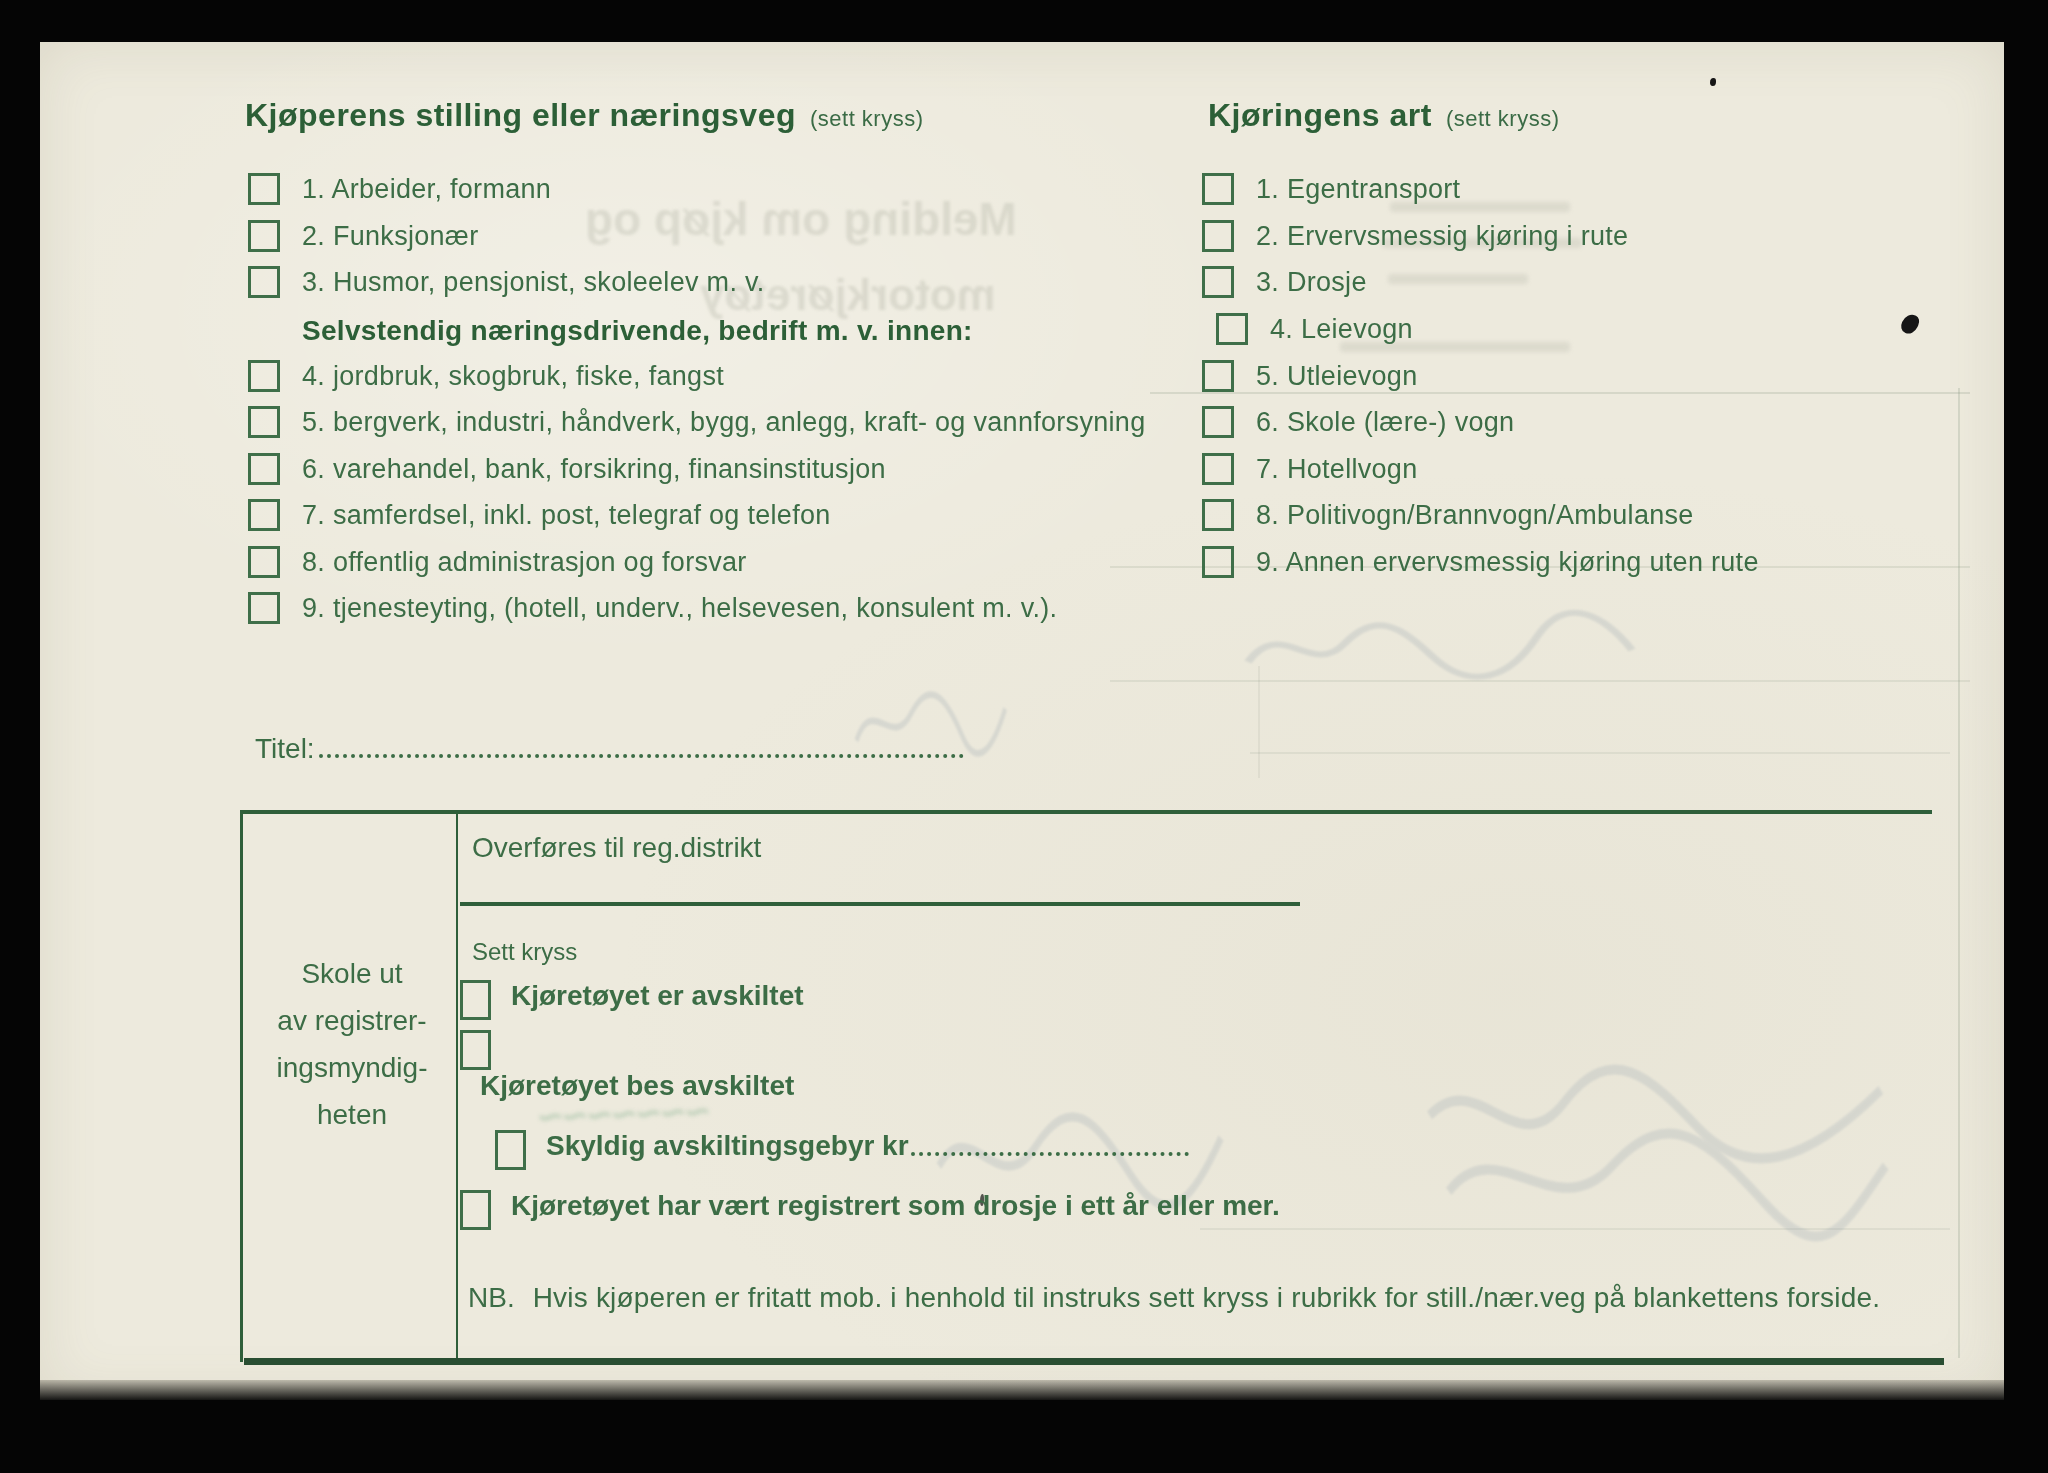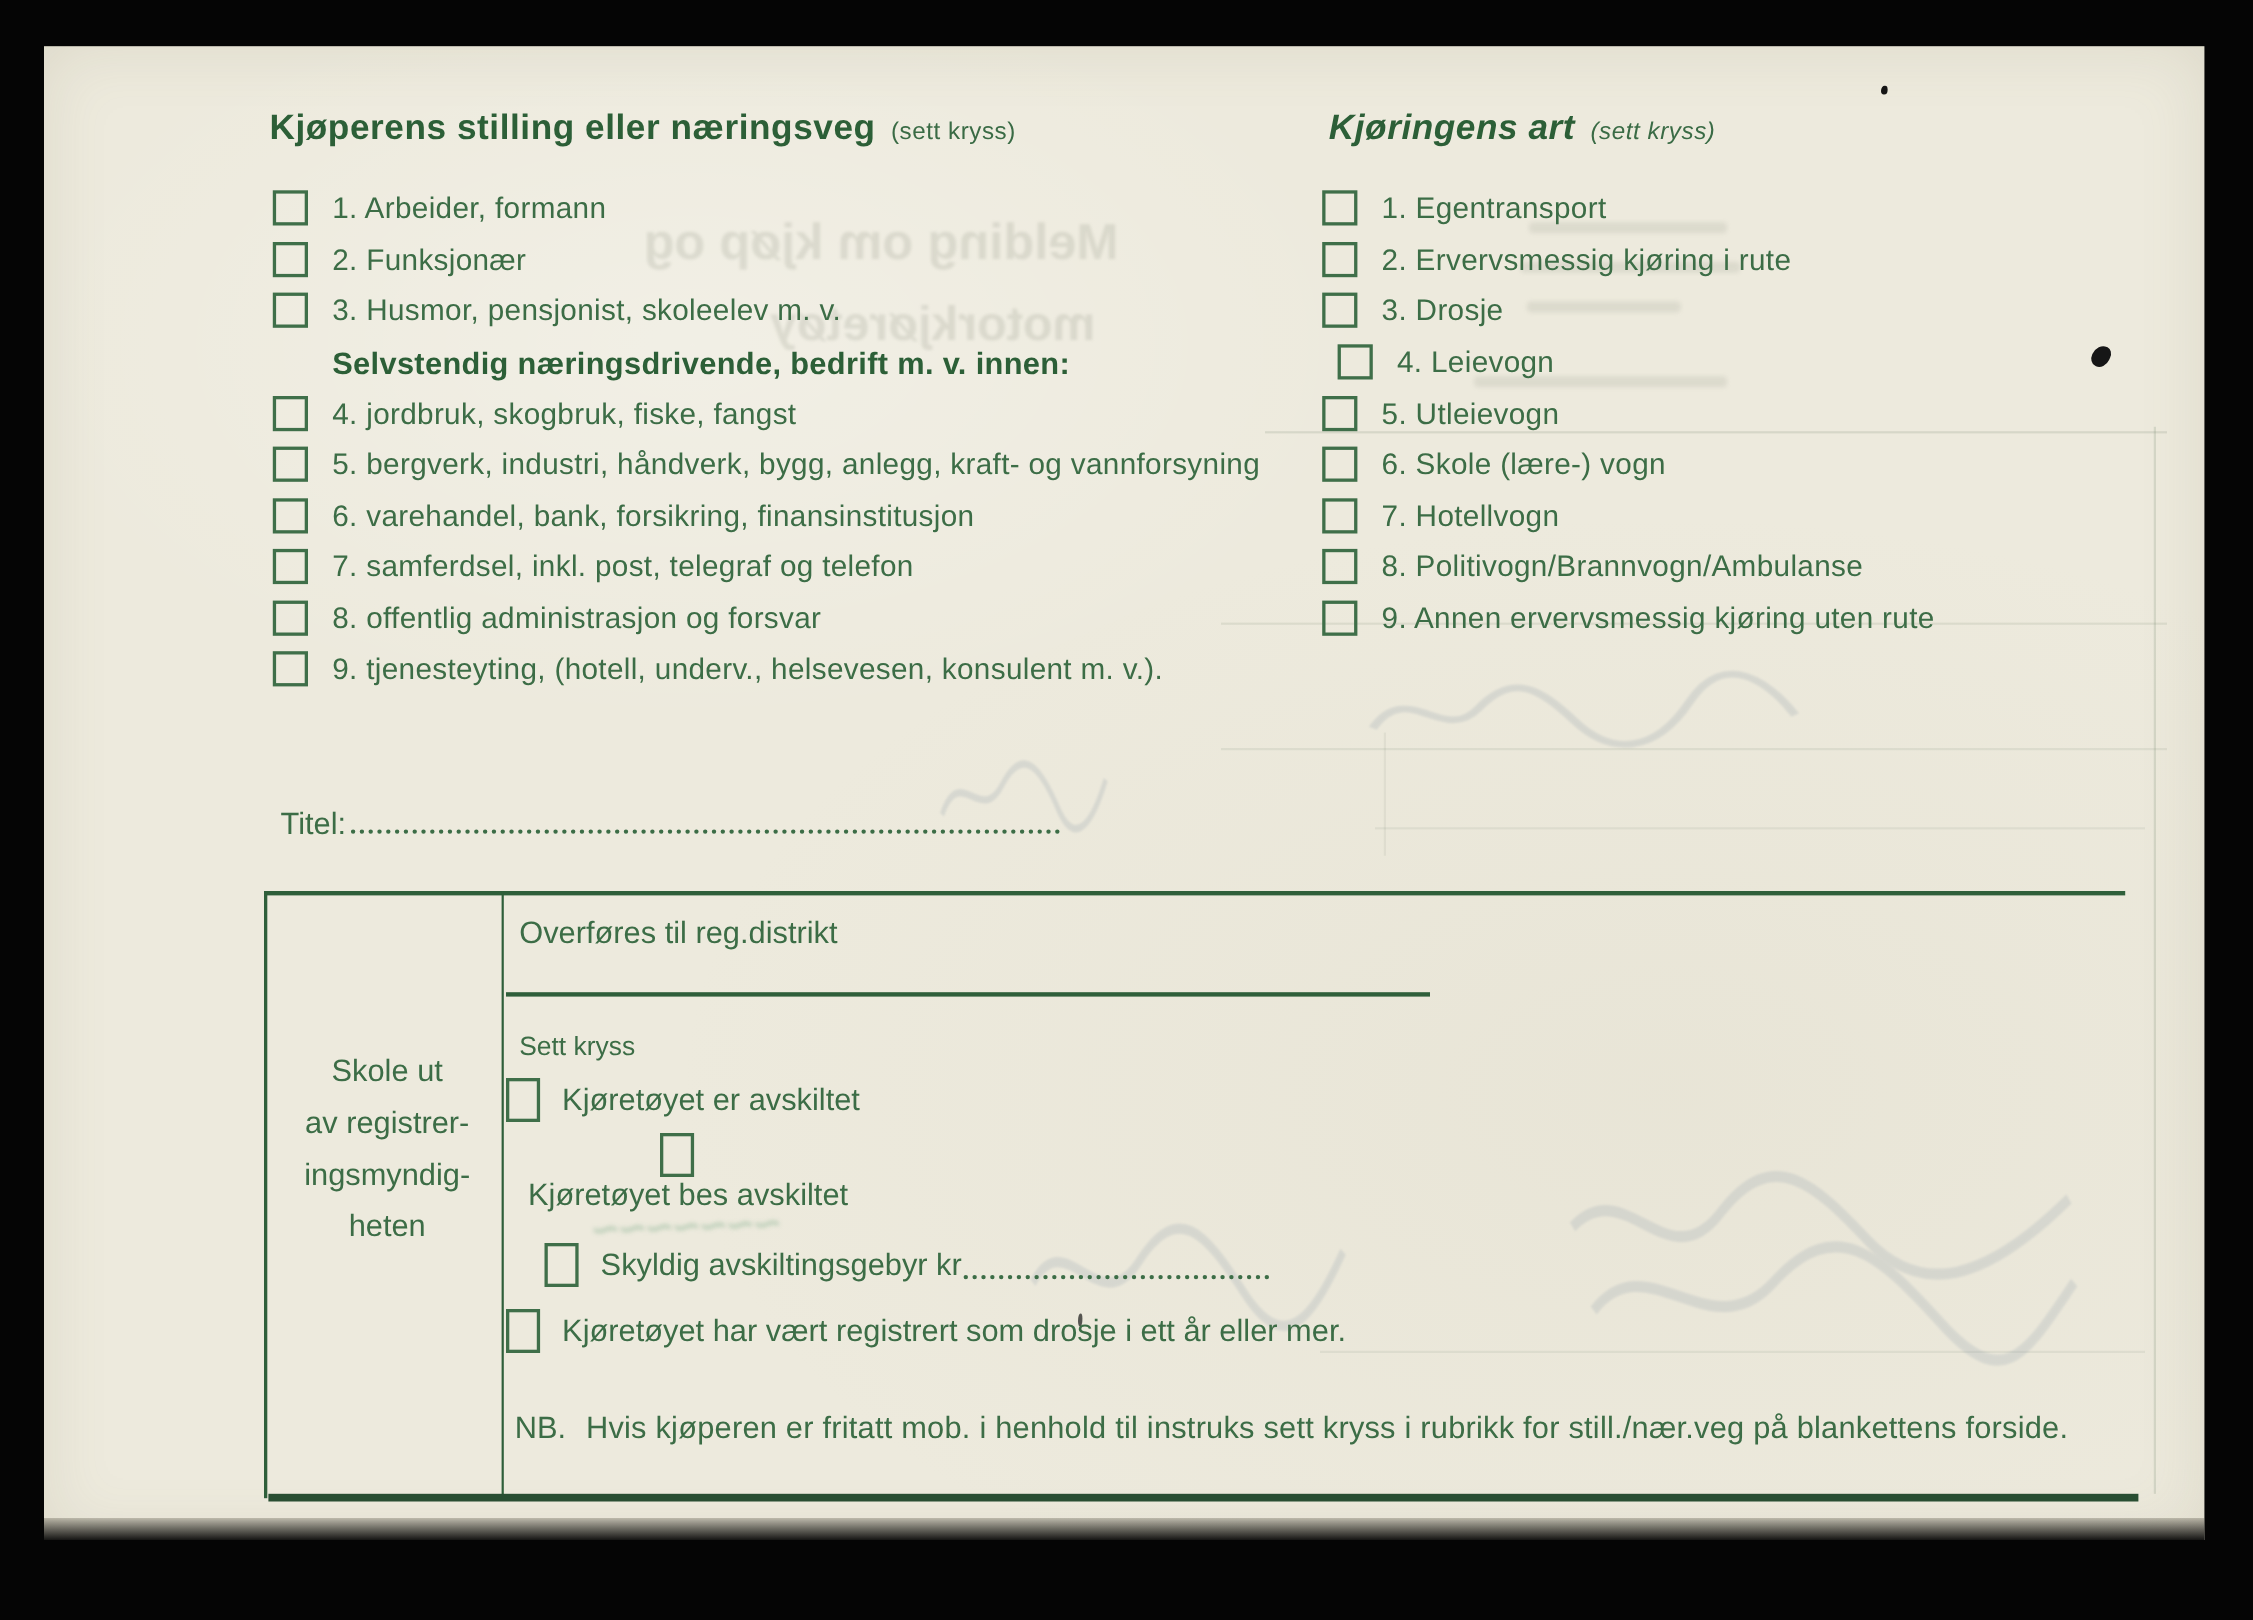--- a/index.html
+++ b/index.html
@@ -36,21 +36,21 @@
   .titel-row{position:absolute;display:flex;align-items:baseline;}
   .titel-row .lbl{font-size:28px;color:#3c6d46;}
   .fill-line{
     display:inline-block;border-bottom:4px dotted #3c6d46;height:22px;
   }
 
   
   .boxline{position:absolute;background:#2f5f3a;}
   .side-label div{font-size:28px;color:#3c6d46;text-align:center;line-height:47px;}
   .box-text{font-size:28px;color:#3c6d46;white-space:nowrap;}
-  .box-row{position:absolute;display:flex;align-items:center;white-space:nowrap;}
+  .box-row{position:absolute;display:flex;align-items:flex-start;white-space:nowrap;font-weight:bold;}
   .box-row .cb{width:31px;height:40px;}
   .box-row .lbl{font-size:28px;color:#3c6d46;margin-left:20px;}
   .nb-row{position:absolute;display:flex;white-space:nowrap;align-items:flex-end;}
   .nb-row .nb{font-size:28px;color:#3c6d46;margin-right:18px;}
   .nb-row .txt{font-size:28px;color:#3c6d46;letter-spacing:.2px;}
 
   
   .ghost{position:absolute;transform:scaleX(-1);color:rgba(110,120,100,.16);
          filter:blur(1.5px);font-weight:bold;white-space:nowrap;}
   .ghost-stamp{position:absolute;transform:scaleX(-1) rotate(2deg);color:rgba(90,150,110,.28);
@@ -148,21 +148,21 @@
     </div>
     <div class="choice-row" style="left:208px;top:504px;">
       <span class="cb"></span>
       <span class="lbl">8. offentlig administrasjon og forsvar</span>
     </div>
     <div class="choice-row" style="left:208px;top:550px;">
       <span class="cb"></span>
       <span class="lbl">9. tjenesteyting, (hotell, underv., helsevesen, konsulent m. v.).</span>
     </div>
 
-    <div class="abs section-title" style="left:1168px;top:55px;font-style:italic;">
+    <div class="abs section-title" style="left:1168px;top:55px;">
       <span>Kjøringens art</span><span class="title-note">(sett kryss)</span>
     </div>
 
     <div class="choice-row" style="left:1162px;top:131px;">
       <span class="cb"></span>
       <span class="lbl">1. Egentransport</span>
     </div>
     <div class="choice-row" style="left:1162px;top:178px;">
       <span class="cb"></span>
       <span class="lbl">2. Ervervsmessig kjøring i rute</span>

